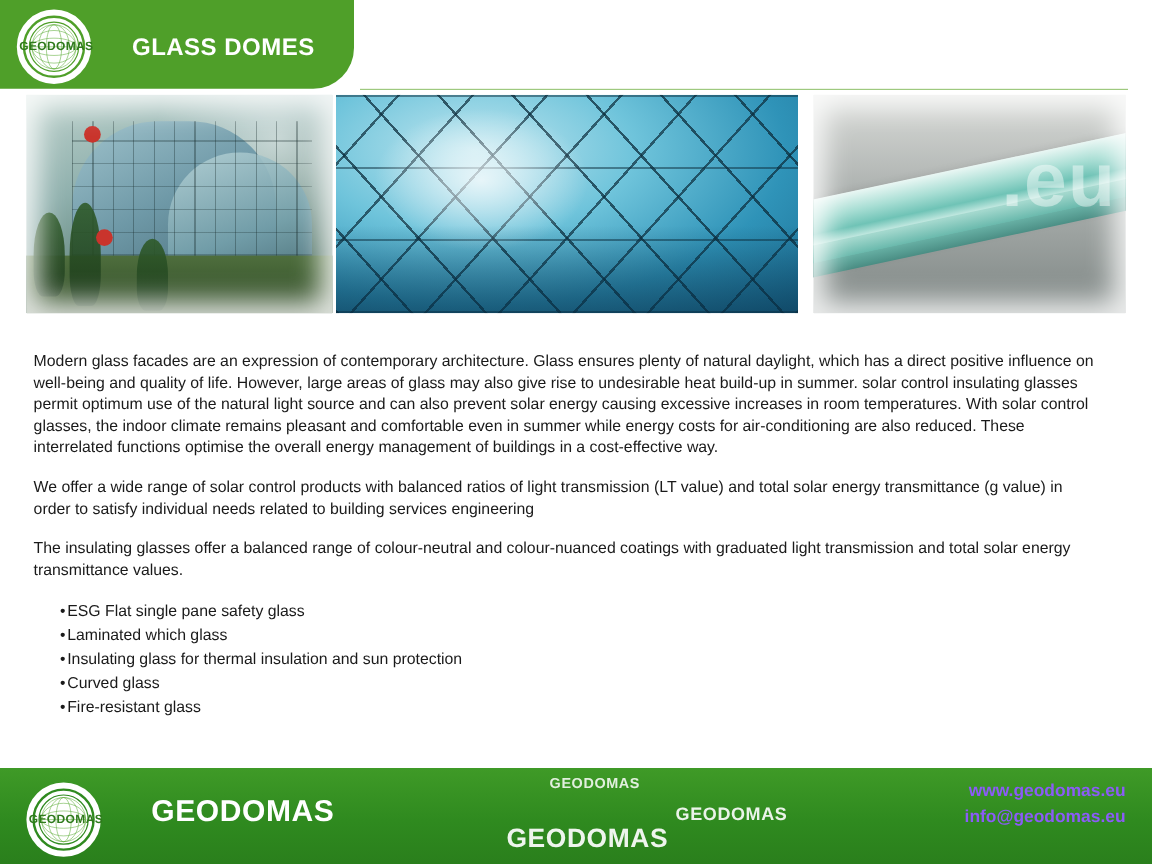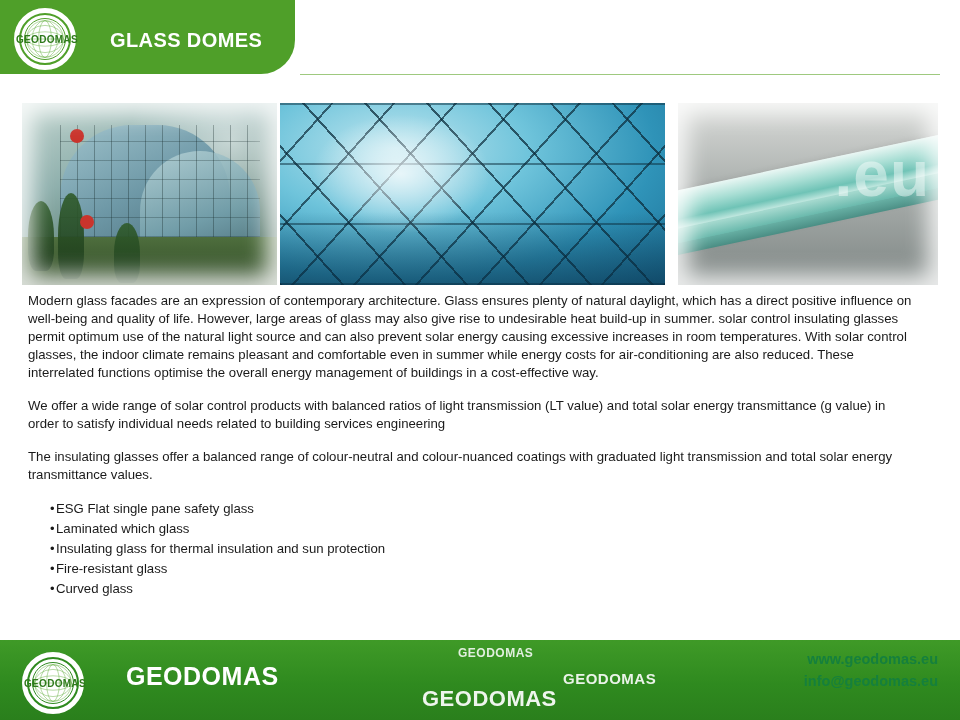--- a/index.html
+++ b/index.html
@@ -107,21 +107,21 @@
     left: 14px;
     top: 8px;
     width: 62px;
     height: 62px;
   }
 
   
   .images {
     position: absolute;
     left: 0;
-    top: 103px;
+    top: 79px;
     width: 960px;
     height: 150px;
   }
   .photo {
     position: absolute;
     top: 0;
     height: 182px;
     overflow: hidden;
   }
   .photo-1 { left: 22px;  width: 255px; }
@@ -304,21 +304,21 @@
   .fw-1 { left: 126px; top: 662px; font-size: 25px; }
   .fw-2 { left: 422px; top: 686px; font-size: 22px; opacity: 0.92; }
   .fw-3 { left: 563px; top: 670px; font-size: 15px; opacity: 0.9; }
   .fw-4 { left: 458px; top: 646px; font-size: 12px; opacity: 0.85; }
 
   .footer-contact {
     position: absolute;
     right: 22px;
     top: 648px;
     text-align: right;
-    color: #15803d;
+    color: #8b5cf6;
     font-size: 14.5px;
     font-weight: bold;
     line-height: 22px;
   }
 </style>
 </head>
 <body>
 
 <div class="slide">
 
@@ -380,22 +380,22 @@
   </div>
 
   <div class="content">
     <p class="para">Modern glass facades are an expression of contemporary architecture. Glass ensures plenty of natural daylight, which has a direct positive influence on well-being and quality of life. However, large areas of glass may also give rise to undesirable heat build-up in summer. solar control insulating glasses permit optimum use of the natural light source and can also prevent solar energy causing excessive increases in room temperatures. With solar control glasses, the indoor climate remains pleasant and comfortable even in summer while energy costs for air-conditioning are also reduced. These interrelated functions optimise the overall energy management of buildings in a cost-effective way.</p>
     <p class="para">We offer a wide range of solar control products with balanced ratios of light transmission (LT value) and total solar energy transmittance (g value) in order to satisfy individual needs related to building services engineering</p>
     <p class="para">The insulating glasses offer a balanced range of colour-neutral and colour-nuanced coatings with graduated light transmission and total solar energy transmittance values.</p>
     <ul class="bullets">
       <li>ESG Flat single pane safety glass</li>
       <li>Laminated which glass</li>
       <li>Insulating glass for thermal insulation and sun protection</li>
+      <li>Curved glass</li>
       <li>Fire-resistant glass</li>
-      <li>Curved glass</li>
     </ul>
   </div>
 
   <div class="footer">
     
   </div>
 
   <div class="logo-badge" id="footer-logo">
     <div class="ring-outer"></div>
     <div class="ring-inner">

